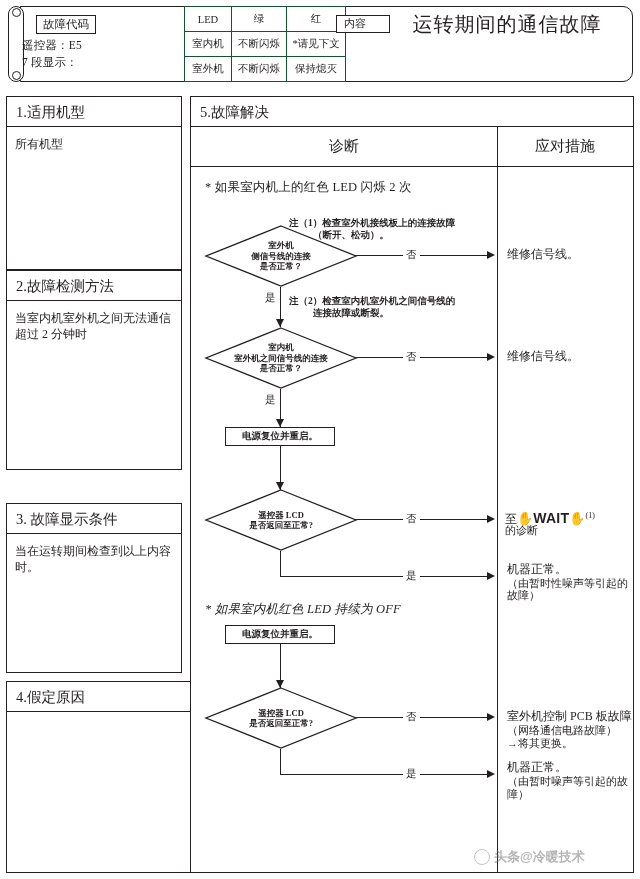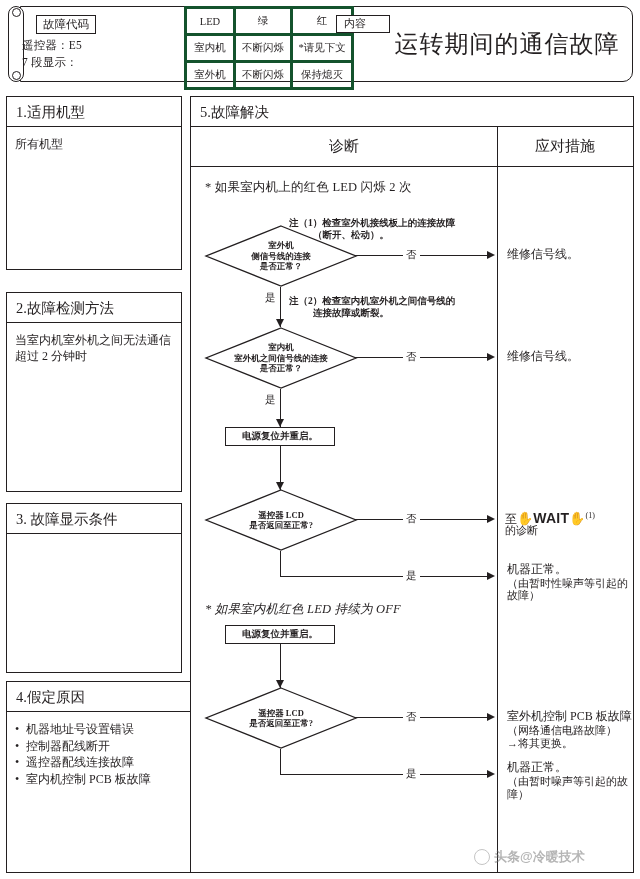--- a/index.html
+++ b/index.html
@@ -34,51 +34,51 @@
     position:absolute;left:30px;top:9px;
     border:1.1px solid #231f20;padding:1px 6px 2px 6px;font-size:11.5px;line-height:14px;
     background:#fff;
   }
   .code-line1{position:absolute;left:16px;top:32px;font-size:11.5px;letter-spacing:.2px;}
   .code-line2{position:absolute;left:16px;top:49px;font-size:11.5px;letter-spacing:.2px;}
 
   
   .ledtbl{position:absolute;left:178px;top:0px;border-collapse:collapse;}
   .ledtbl td{
-    border:3px solid #14532d;font-size:10.5px;text-align:center;
+    border:1px solid #14532d;font-size:10.5px;text-align:center;
     padding:2px 3px;height:20px;color:#231f20;white-space:nowrap;
   }
   .ledtbl td.c1{width:40px;}
   .ledtbl td.c2{width:48px;}
   .ledtbl td.c3{width:52px;}
 
   .content-tag{
     position:absolute;left:330px;top:9px;
     border:1.1px solid #231f20;padding:1px 23px 2px 7px;font-size:11px;line-height:13px;background:#fff;
   }
   .content-title{
-    position:absolute;left:376px;top:22px;width:250px;text-align:center;
-    font-size:24px;letter-spacing:1px;
+    position:absolute;left:376px;top:5px;width:250px;text-align:center;
+    font-size:20px;letter-spacing:1px;
   }
 
   
   .panel{
     position:absolute;border:1.2px solid #231f20;background:#fff;box-sizing:border-box;
   }
   .panel-head{
     border-bottom:1.2px solid #231f20;height:30px;line-height:30px;
     padding-left:9px;font-size:14.5px;box-sizing:border-box;
   }
   .panel-body{padding:9px 8px 6px 8px;font-size:12px;line-height:16px;}
   .panel-body .bullets{margin:0;padding:0;list-style:none;}
   .panel-body .bullets li{position:relative;padding-left:11px;line-height:16.5px;font-size:12px;}
   .panel-body .bullets li:before{content:"\2022";position:absolute;left:0;top:0;}
 
   #p1{left:6px;top:96px;width:176px;height:174px;}
-  #p2{left:6px;top:292px;width:176px;height:200px;}
+  #p2{left:6px;top:270px;width:176px;height:200px;}
   #p3{left:6px;top:503px;width:176px;height:170px;}
   #p4{left:6px;top:681px;width:212px;height:192px;}
 
   
   #main{position:absolute;left:190px;top:96px;width:444px;height:777px;
         border:1.2px solid #231f20;box-sizing:border-box;background:#fff;}
   .main-head{
     height:30px;line-height:30px;padding-left:9px;font-size:14.5px;
     border-bottom:1.2px solid #231f20;box-sizing:border-box;
   }
@@ -180,32 +180,25 @@
     <div class="panel-body">所有机型</div>
   </div>
 
   <div class="panel" id="p2">
     <div class="panel-head">2.故障检测方法</div>
     <div class="panel-body">当室内机室外机之间无法通信超过 2 分钟时</div>
   </div>
 
   <div class="panel" id="p3">
     <div class="panel-head">3. 故障显示条件</div>
+    <div class="panel-body">当在运转期间检查到以上内容时。</div>
   </div>
 
   <div class="panel" id="p4">
     <div class="panel-head">4.假定原因</div>
-    <div class="panel-body">
-      <ul class="bullets">
-        <li>机器地址号设置错误</li>
-        <li>控制器配线断开</li>
-        <li>遥控器配线连接故障</li>
-        <li>室内机控制 PCB 板故障</li>
-      </ul>
-    </div>
   </div>
 
   <div id="main">
     <div class="main-head">5.故障解决</div>
     <div class="colhead">
       <div class="ch1">诊断</div>
       <div class="ch2">应对措施</div>
     </div>
     <div class="vdiv"></div>
 

